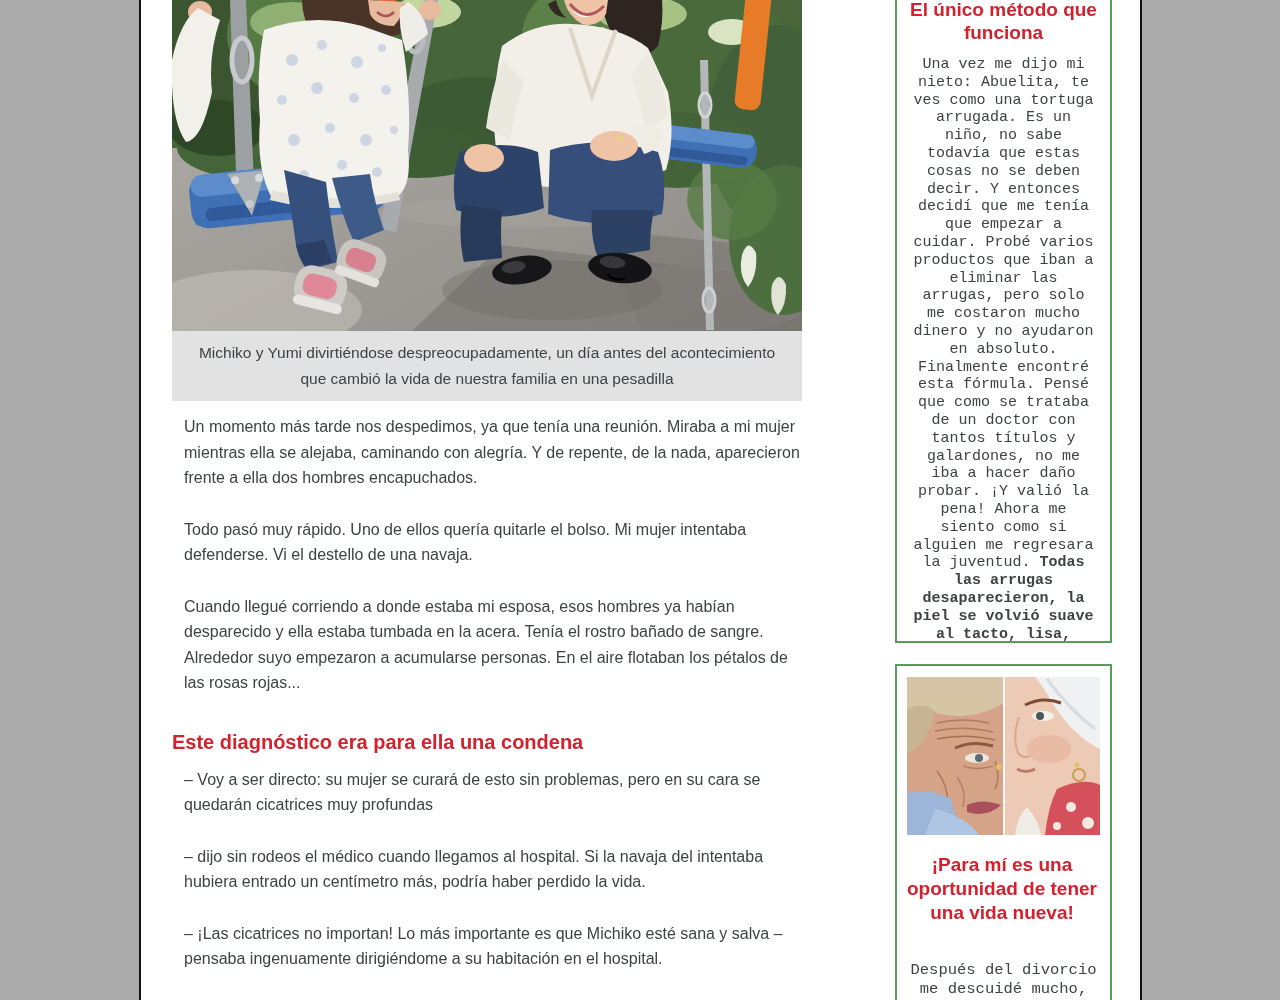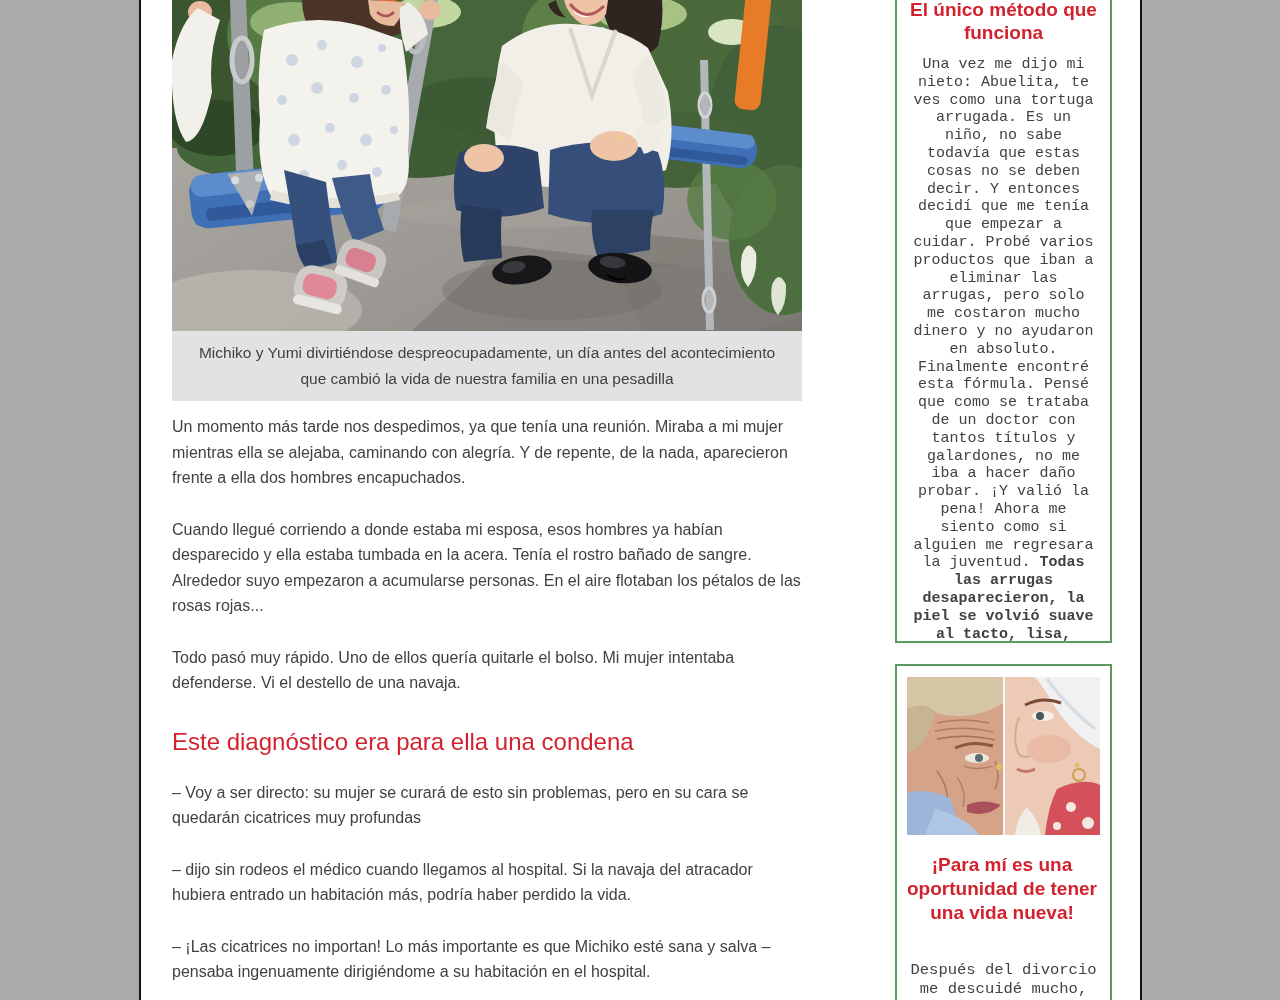--- a/index.html
+++ b/index.html
@@ -16,24 +16,24 @@
   }
   
   .main-col{position:absolute;left:31px;top:0;width:630px;}
   .photo{width:630px;height:331px;overflow:hidden;background:#8f9a84;}
   .caption{
     background:#e2e2e2;color:#3f4245;
     font-size:15.5px;line-height:26px;text-align:center;
     padding:9px 24px;box-sizing:border-box;
   }
   .body-text{color:#3f4245;font-size:16px;line-height:25.5px;margin-top:13px;}
-  .body-text p{margin:0 0 26px 0;}
+  .body-text p{margin:0 0 26px 12px;}
   .body-text h2{
-    color:#d3222e;font-size:24px;line-height:24px;font-weight:normal;
-    margin:34px 0 26px 0;
+    color:#d3222e;font-size:20px;line-height:24px;font-weight:bold;
+    margin:34px 0 13px 0;
   }
   
   .sidebar{position:absolute;left:754px;top:0;width:217px;}
   .box{
     box-sizing:border-box;width:217px;background:#ffffff;
     border:2px solid #5a9c5e;text-align:center;color:#3f4245;
     position:absolute;left:0;
   }
   .box.testimonial{top:-20px;height:663px;padding:16px 12px 0 12px;overflow:hidden;}
   .box.promo{top:664px;height:420px;padding:11px 10px 0 10px;overflow:hidden;}
@@ -207,25 +207,25 @@
           <ellipse cx="440" cy="263" rx="13" ry="6" fill="#37373b"></ellipse>
           <path d="M436 276 q8 6 18 2" stroke="#000" stroke-width="2" fill="none"></path>
         </g>
       </svg>
     </div>
 
     <div class="caption">Michiko y Yumi divirtiéndose despreocupadamente, un día antes del acontecimiento que cambió la vida de nuestra familia en una pesadilla</div>
 
     <div class="body-text">
       <p>Un momento más tarde nos despedimos, ya que tenía una reunión. Miraba a mi mujer mientras ella se alejaba, caminando con alegría. Y de repente, de la nada, aparecieron frente a ella dos hombres encapuchados.</p>
+      <p>Todo pasó muy rápido. Uno de ellos quería quitarle el bolso. Mi mujer intentaba defenderse. Vi el destello de una navaja.</p>
       <p>Cuando llegué corriendo a donde estaba mi esposa, esos hombres ya habían desparecido y ella estaba tumbada en la acera. Tenía el rostro bañado de sangre. Alrededor suyo empezaron a acumularse personas. En el aire flotaban los pétalos de las rosas rojas...</p>
-      <p>Todo pasó muy rápido. Uno de ellos quería quitarle el bolso. Mi mujer intentaba defenderse. Vi el destello de una navaja.</p>
       <h2>Este diagnóstico era para ella una condena</h2>
       <p>– Voy a ser directo: su mujer se curará de esto sin problemas, pero en su cara se quedarán cicatrices muy profundas</p>
-      <p>– dijo sin rodeos el médico cuando llegamos al hospital. Si la navaja del atracador hubiera entrado un habitación más, podría haber perdido la vida.</p>
+      <p>– dijo sin rodeos el médico cuando llegamos al hospital. Si la navaja del intentaba hubiera entrado un centímetro más, podría haber perdido la vida.</p>
       <p>– ¡Las cicatrices no importan! Lo más importante es que Michiko esté sana y salva – pensaba ingenuamente dirigiéndome a su habitación en el hospital.</p>
 
     </div>
   </div>
 
   <aside class="sidebar">
 
     <div class="box testimonial">
       <h3>El único método que funciona</h3>
       <p class="t-body"><span>Una vez me dijo mi nieto: Abuelita, te ves como una tortuga arrugada. Es un niño, no sabe todavía que estas cosas no se deben decir. Y entonces decidí que me tenía que empezar a cuidar. Probé varios productos que iban a eliminar las arrugas, pero solo me costaron mucho dinero y no ayudaron en absoluto. Finalmente encontré esta fórmula. Pensé que como se trataba de un doctor con tantos títulos y galardones, no me iba a hacer daño probar. ¡Y valió la pena! Ahora me siento como si alguien me regresara la juventud. </span><b>Todas las arrugas desaparecieron, la piel se volvió suave al tacto, lisa, simplemente joven.</b><span> ¡Gracias!</span></p>

